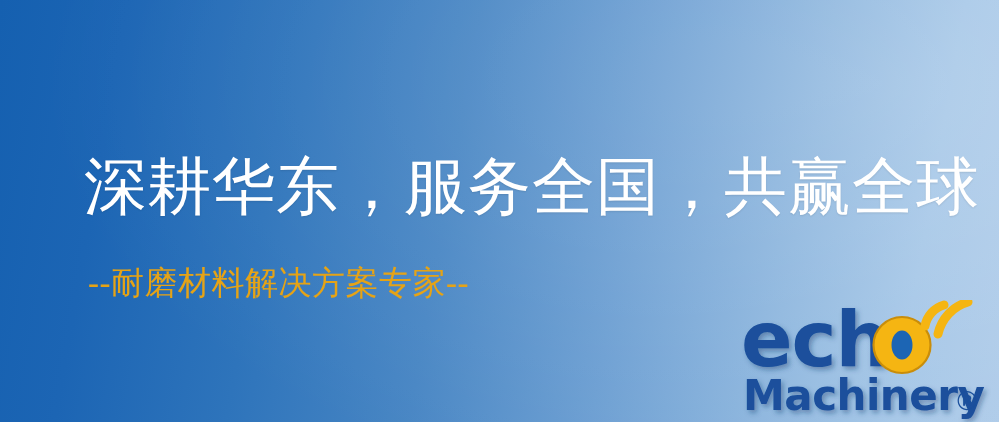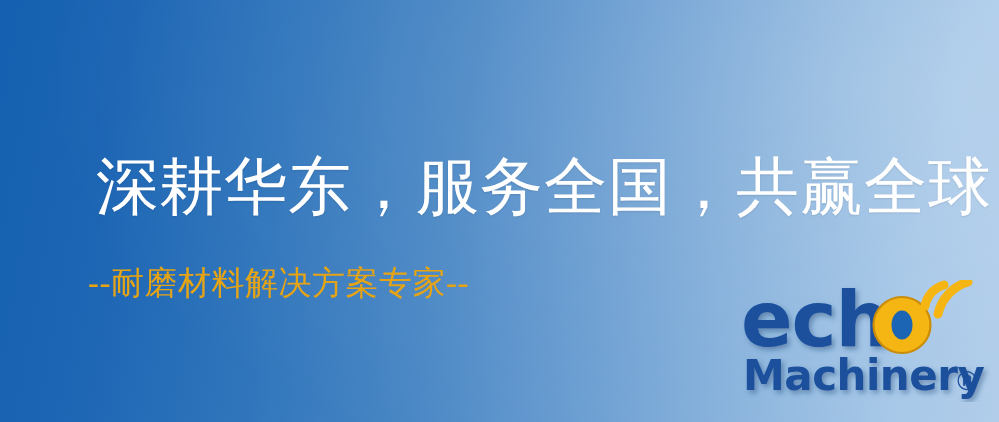--- a/index.html
+++ b/index.html
@@ -33,21 +33,21 @@
     inset: 0;
     background: radial-gradient(ellipse 120% 150% at 88% 20%,
         rgba(255,255,255,0.16) 0%,
         rgba(255,255,255,0.05) 45%,
         rgba(255,255,255,0) 70%);
     pointer-events: none;
   }
 
   .headline {
     position: absolute;
-    left: 96px;
+    left: 84px;
     top: 152px;
     font-size: 63px;
     line-height: 1.12;
     color: #ffffff;
     letter-spacing: 1px;
     white-space: nowrap;
     text-shadow: 0 1px 2px rgba(0,0,0,0.10);
     z-index: 3;
   }
 
@@ -60,21 +60,21 @@
     color: #e5a316;
     letter-spacing: 0.5px;
     white-space: nowrap;
     z-index: 3;
   }
 
   
   .logo {
     position: absolute;
     right: 8px;
-    bottom: 20px;
+    bottom: 0;
     width: 252px;
     height: 122px;
     z-index: 4;
   }
   .logo svg { display: block; width: 100%; height: 100%; }
 </style>
 </head>
 <body>
 
 <div class="banner">

